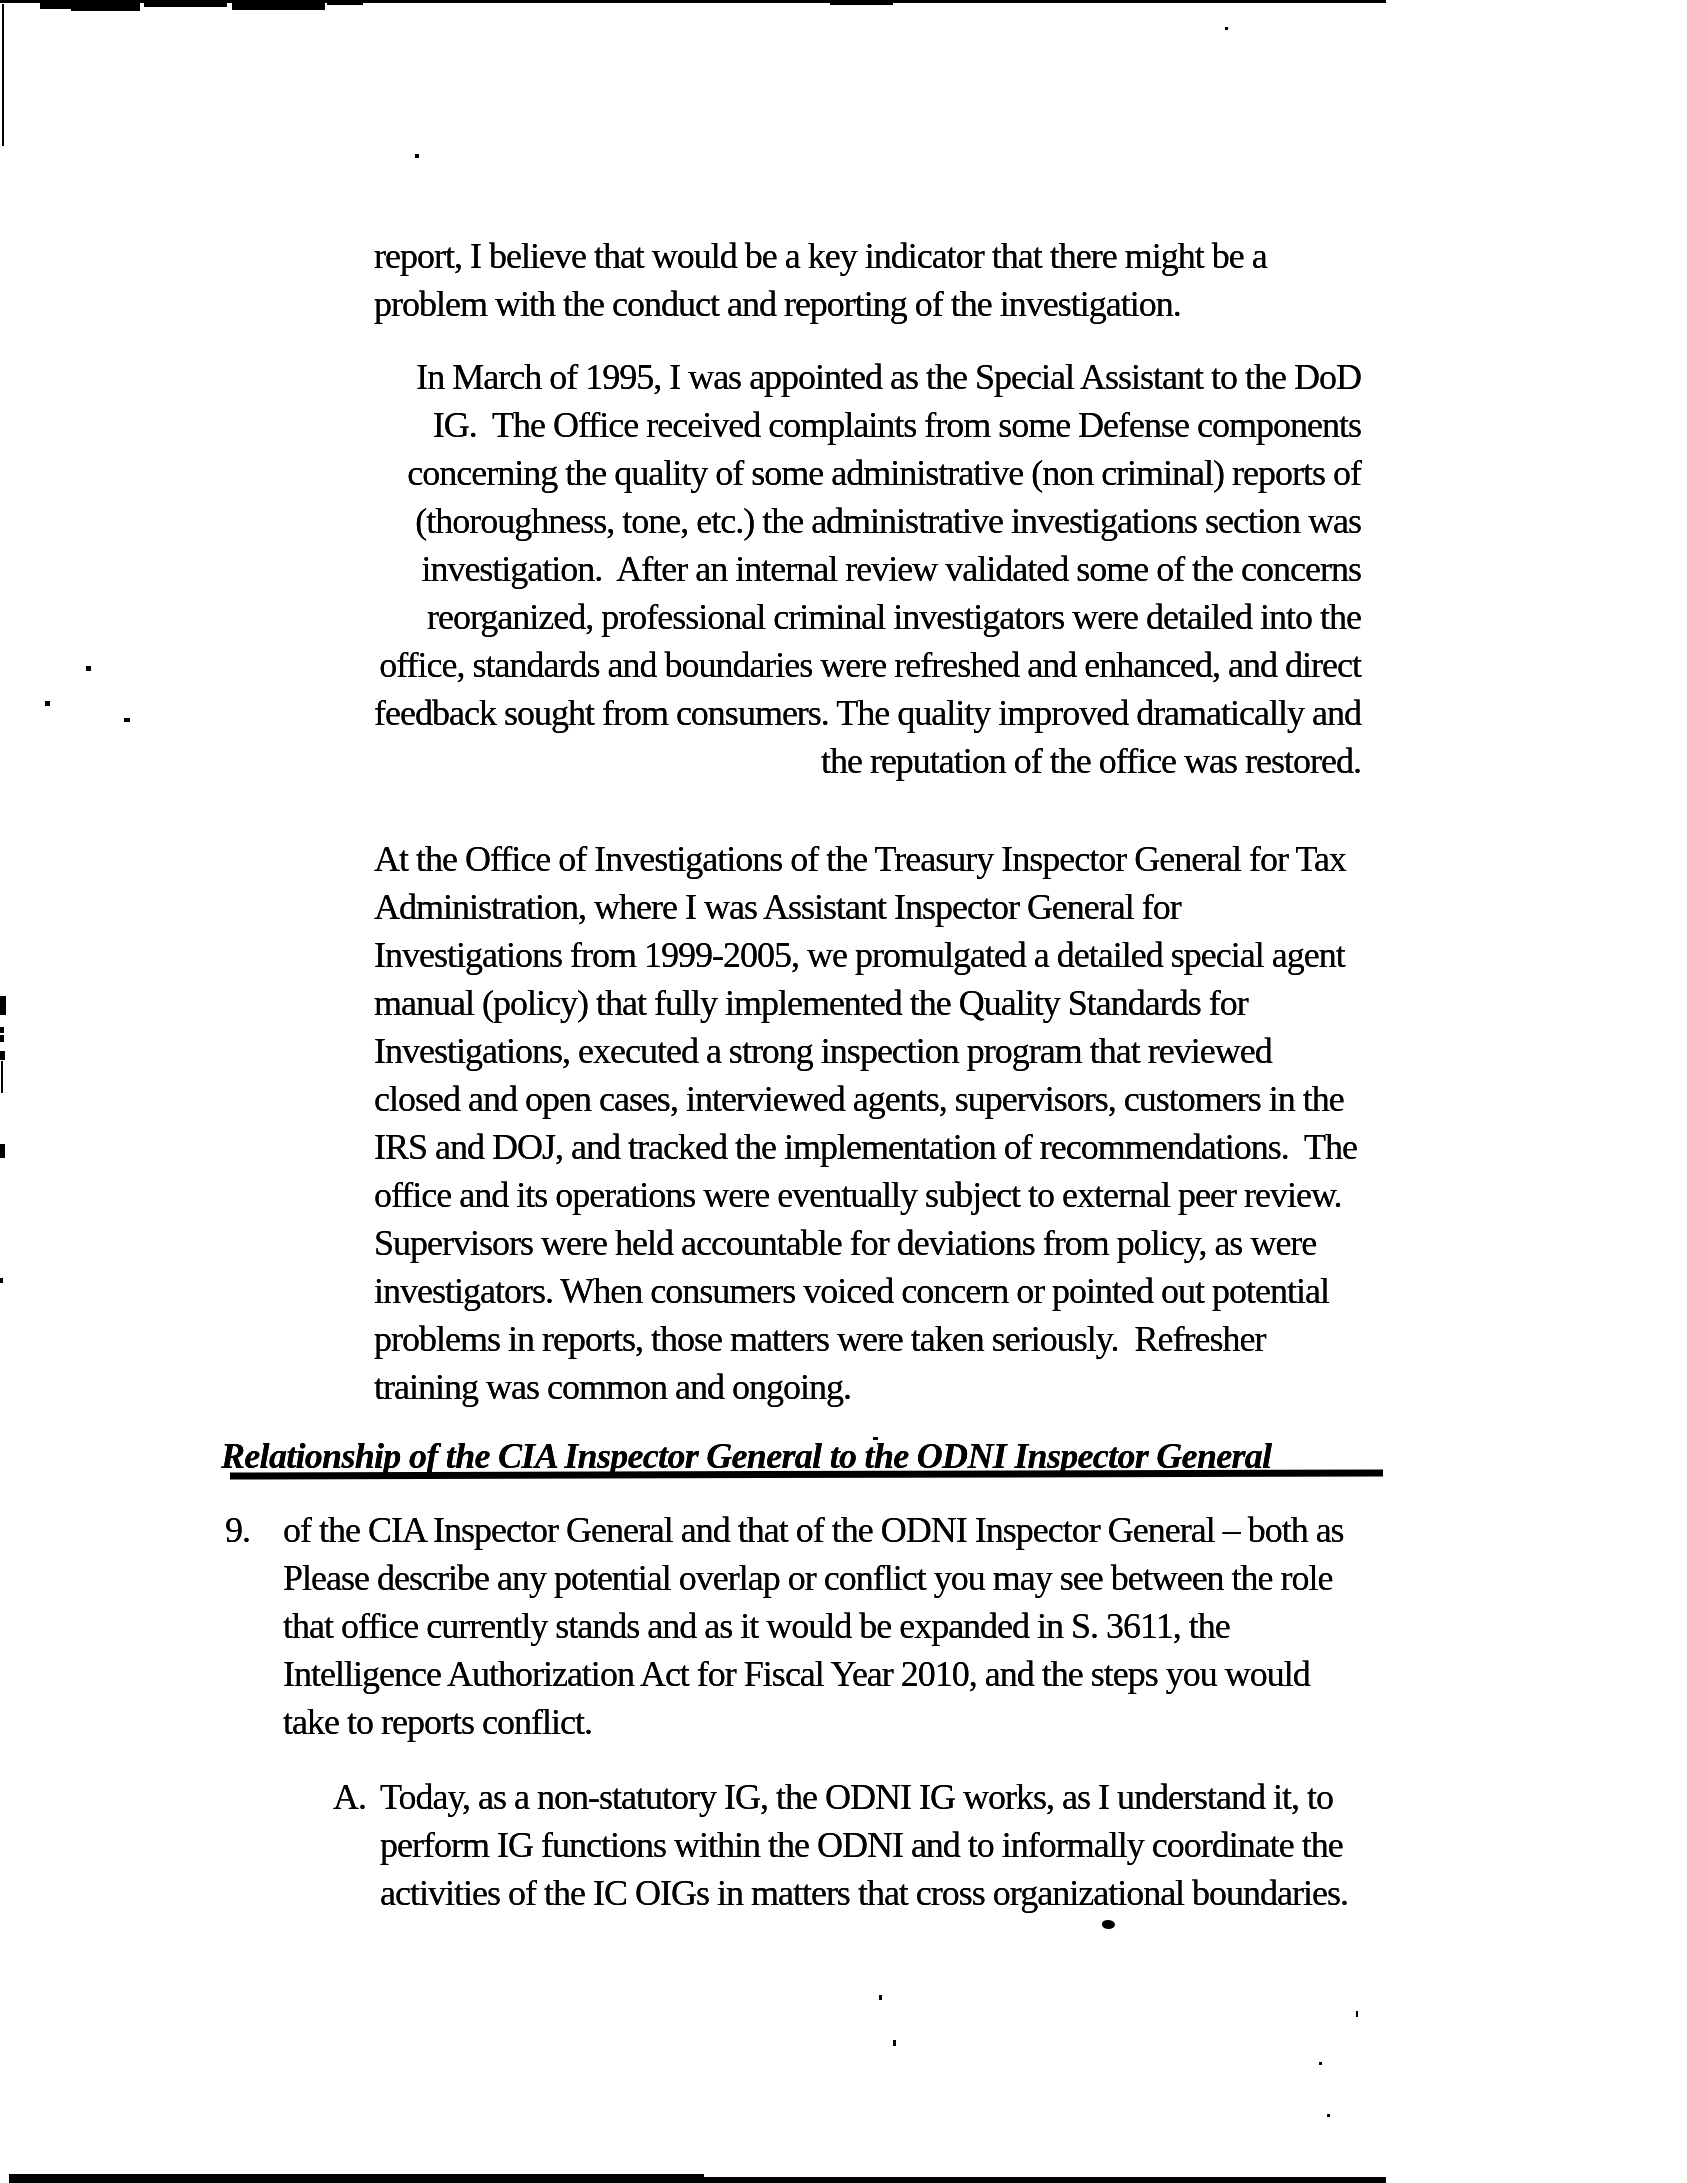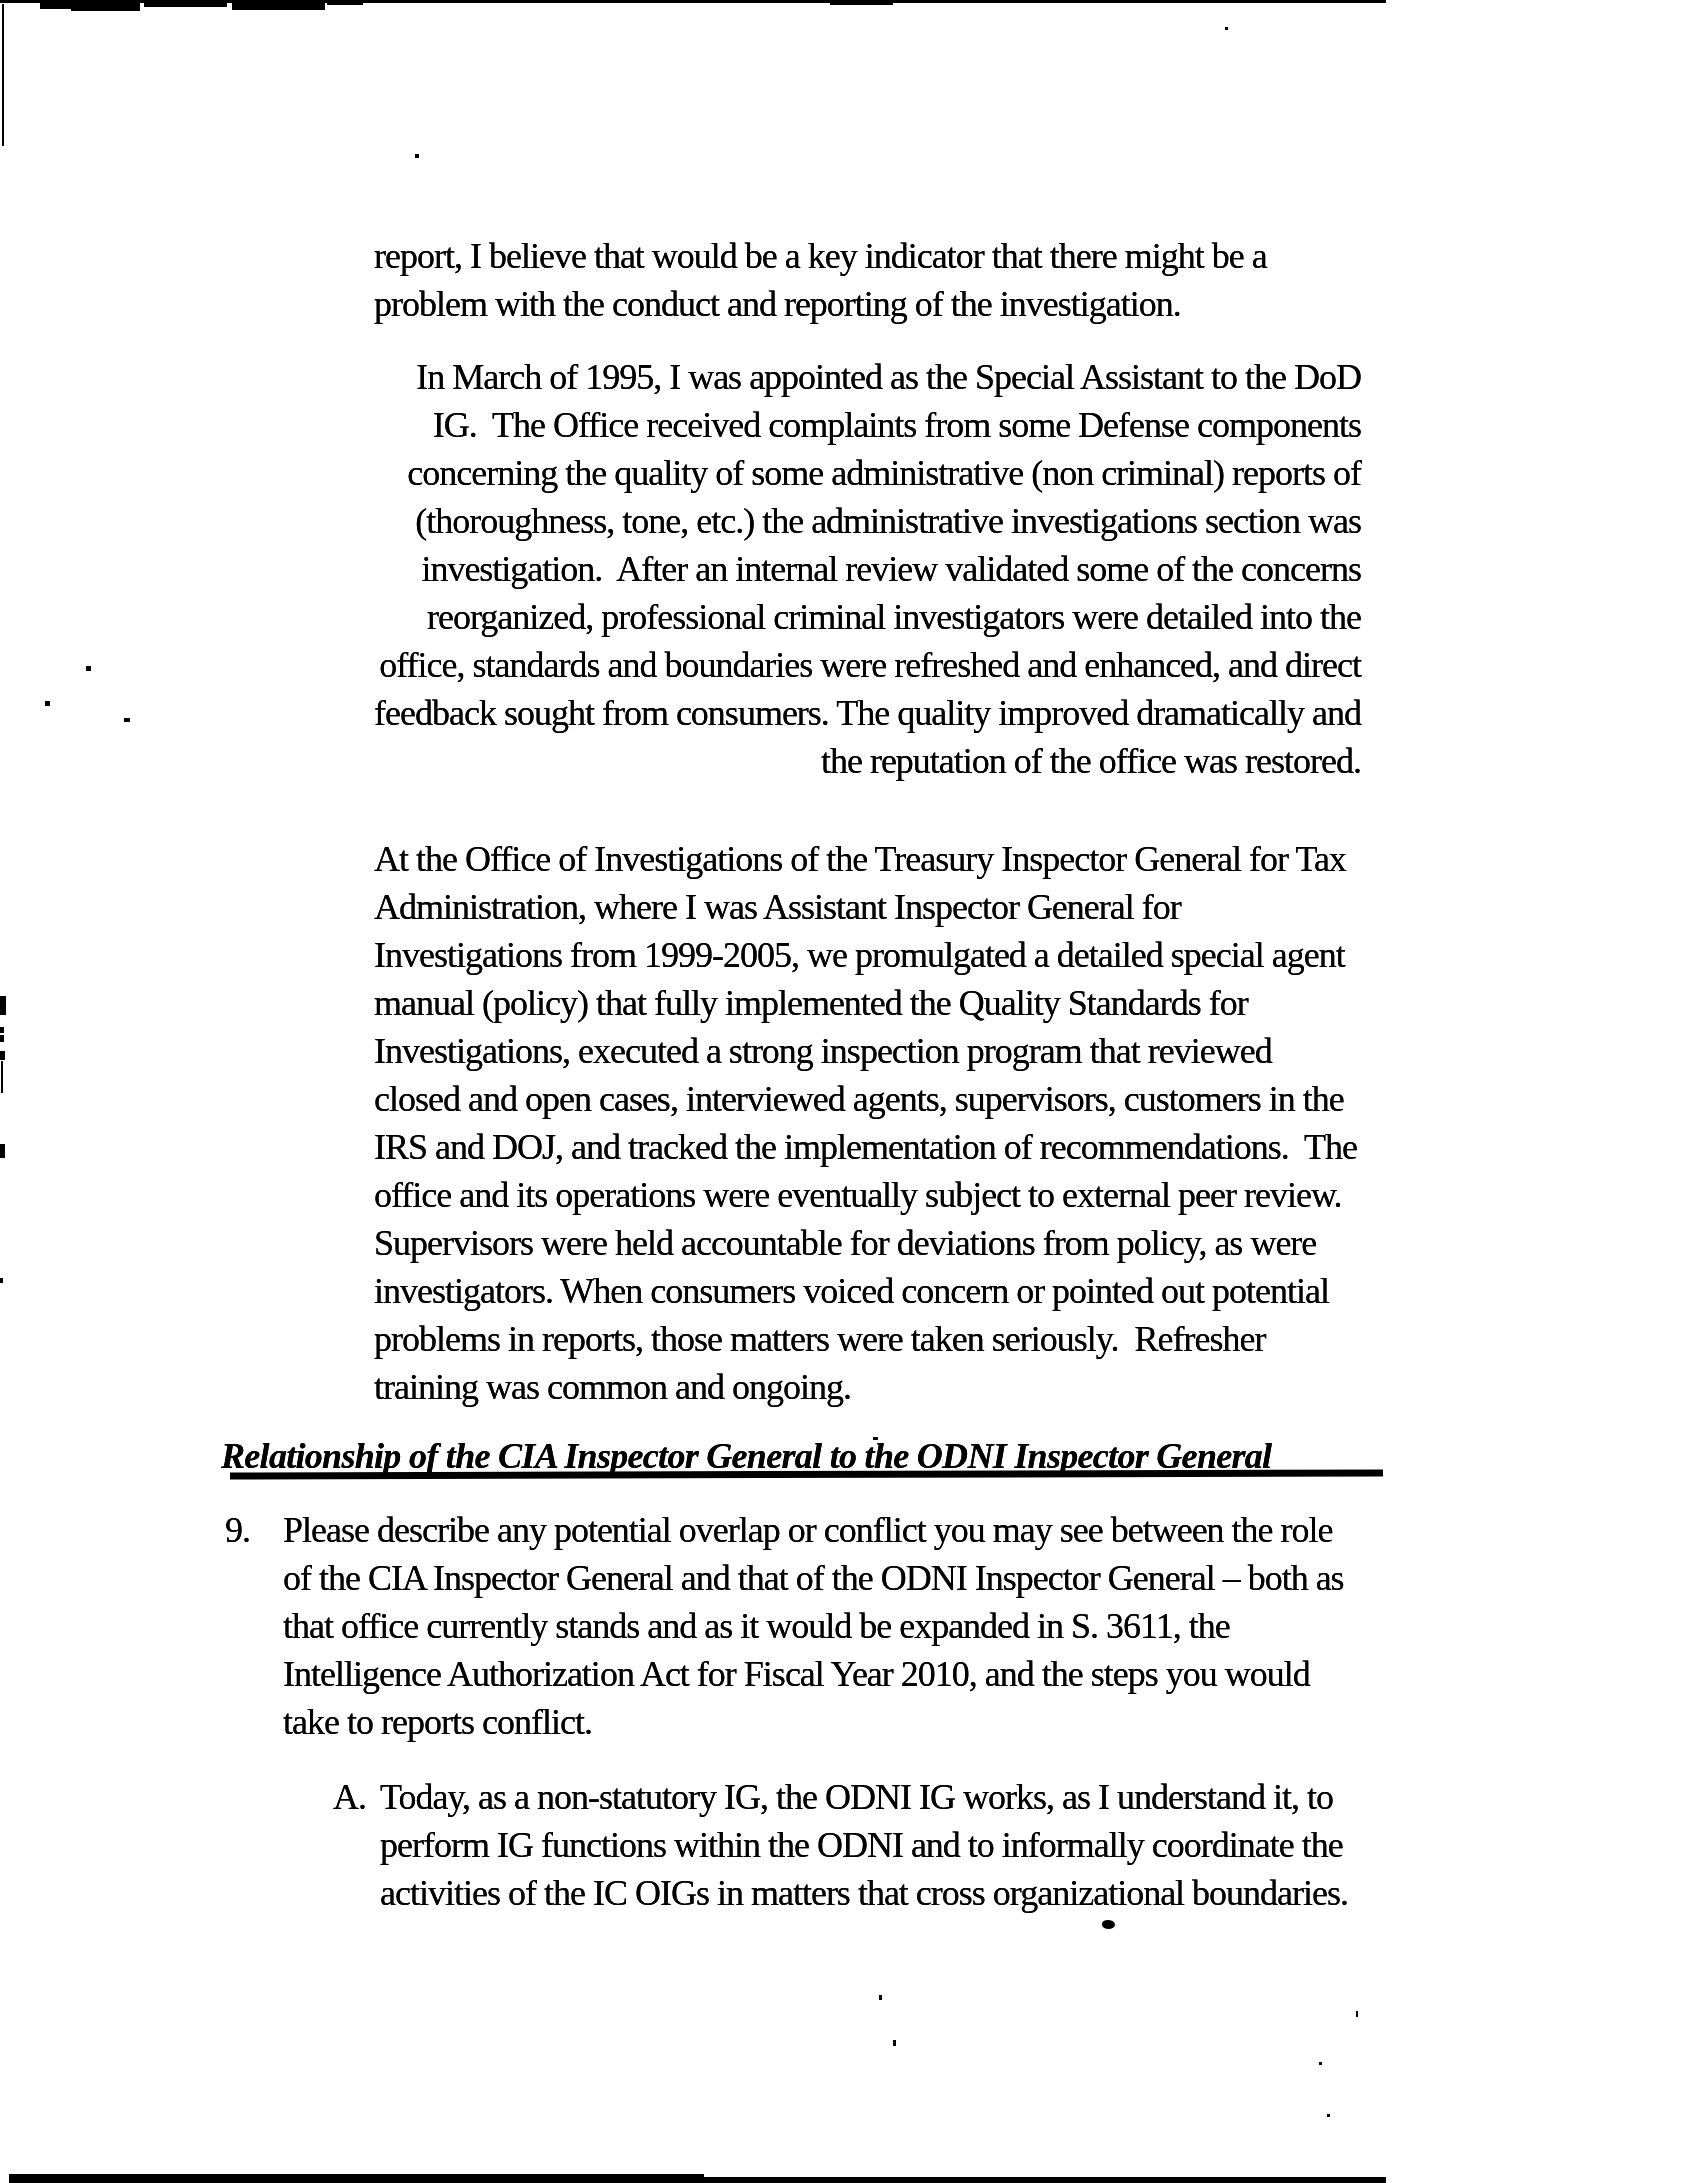--- a/index.html
+++ b/index.html
@@ -151,22 +151,22 @@
       <div class="tl">investigators. When consumers voiced concern or pointed out potential</div>
       <div class="tl">problems in reports, those matters were taken seriously.  Refresher</div>
       <div class="tl">training was common and ongoing.</div>
     </div>
 
   <div class="heading">Relationship of the CIA Inspector General to the ODNI Inspector General</div>
   <div class="heading-underline"></div>
 
   <div class="num q9-num">9.</div>
   <div class="para q9">
+      <div class="tl">of the CIA Inspector General and that of the ODNI Inspector General – both as</div>
       <div class="tl">Please describe any potential overlap or conflict you may see between the role</div>
-      <div class="tl">of the CIA Inspector General and that of the ODNI Inspector General – both as</div>
       <div class="tl">that office currently stands and as it would be expanded in S. 3611, the</div>
       <div class="tl">Intelligence Authorization Act for Fiscal Year 2010, and the steps you would</div>
       <div class="tl">take to reports conflict.</div>
     </div>
 
   <div class="num ansA-num">A.</div>
   <div class="para ansA">
       <div class="tl">Today, as a non-statutory IG, the ODNI IG works, as I understand it, to</div>
       <div class="tl">perform IG functions within the ODNI and to informally coordinate the</div>
       <div class="tl">activities of the IC OIGs in matters that cross organizational boundaries.</div>

